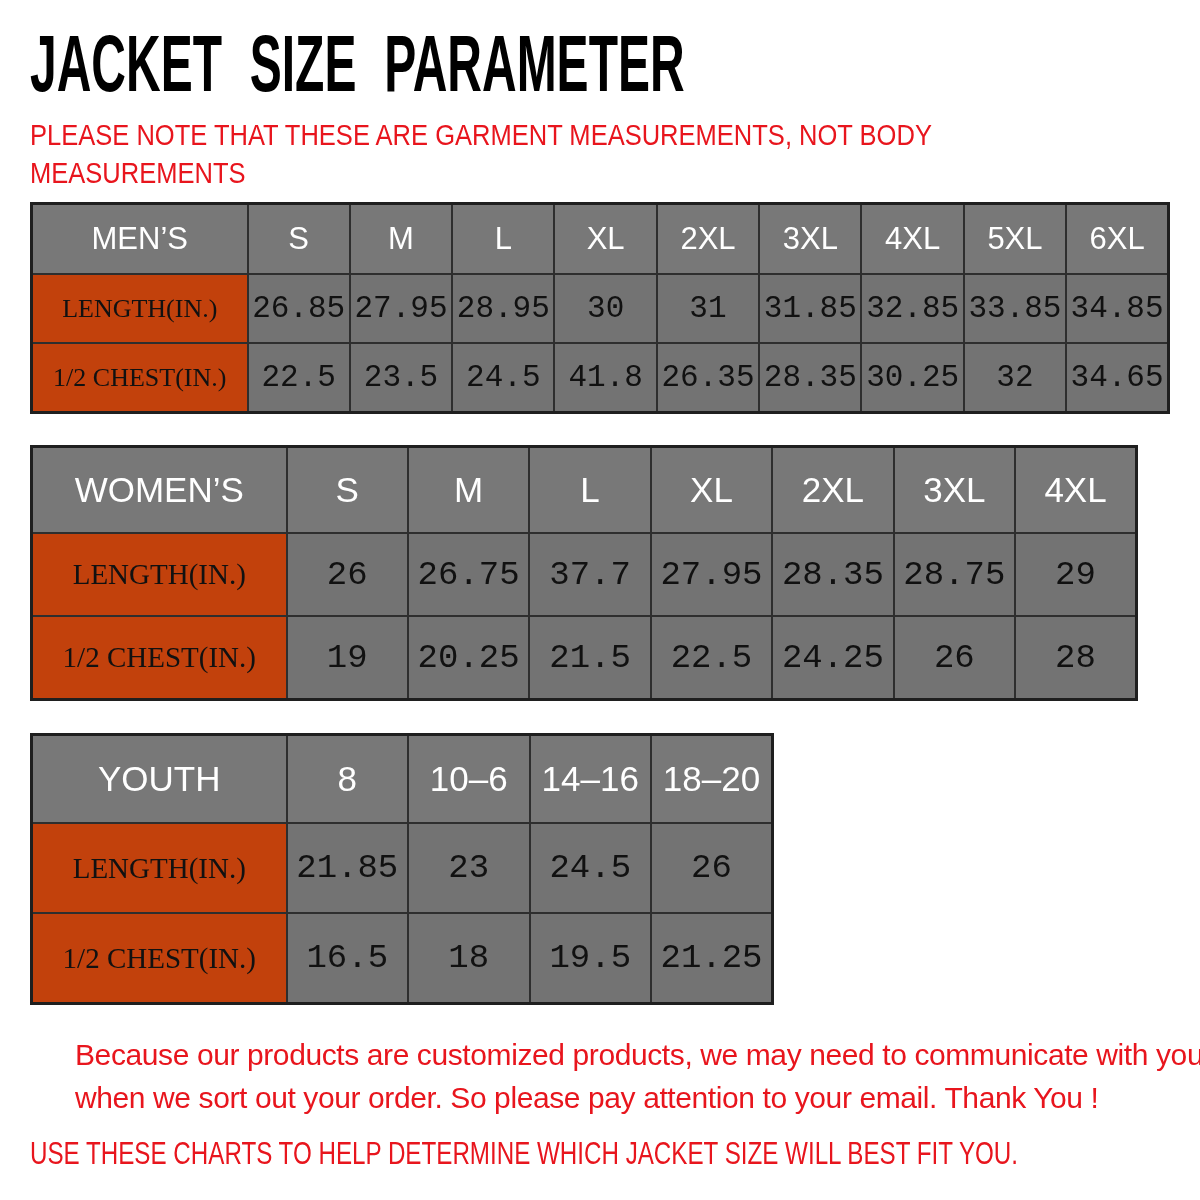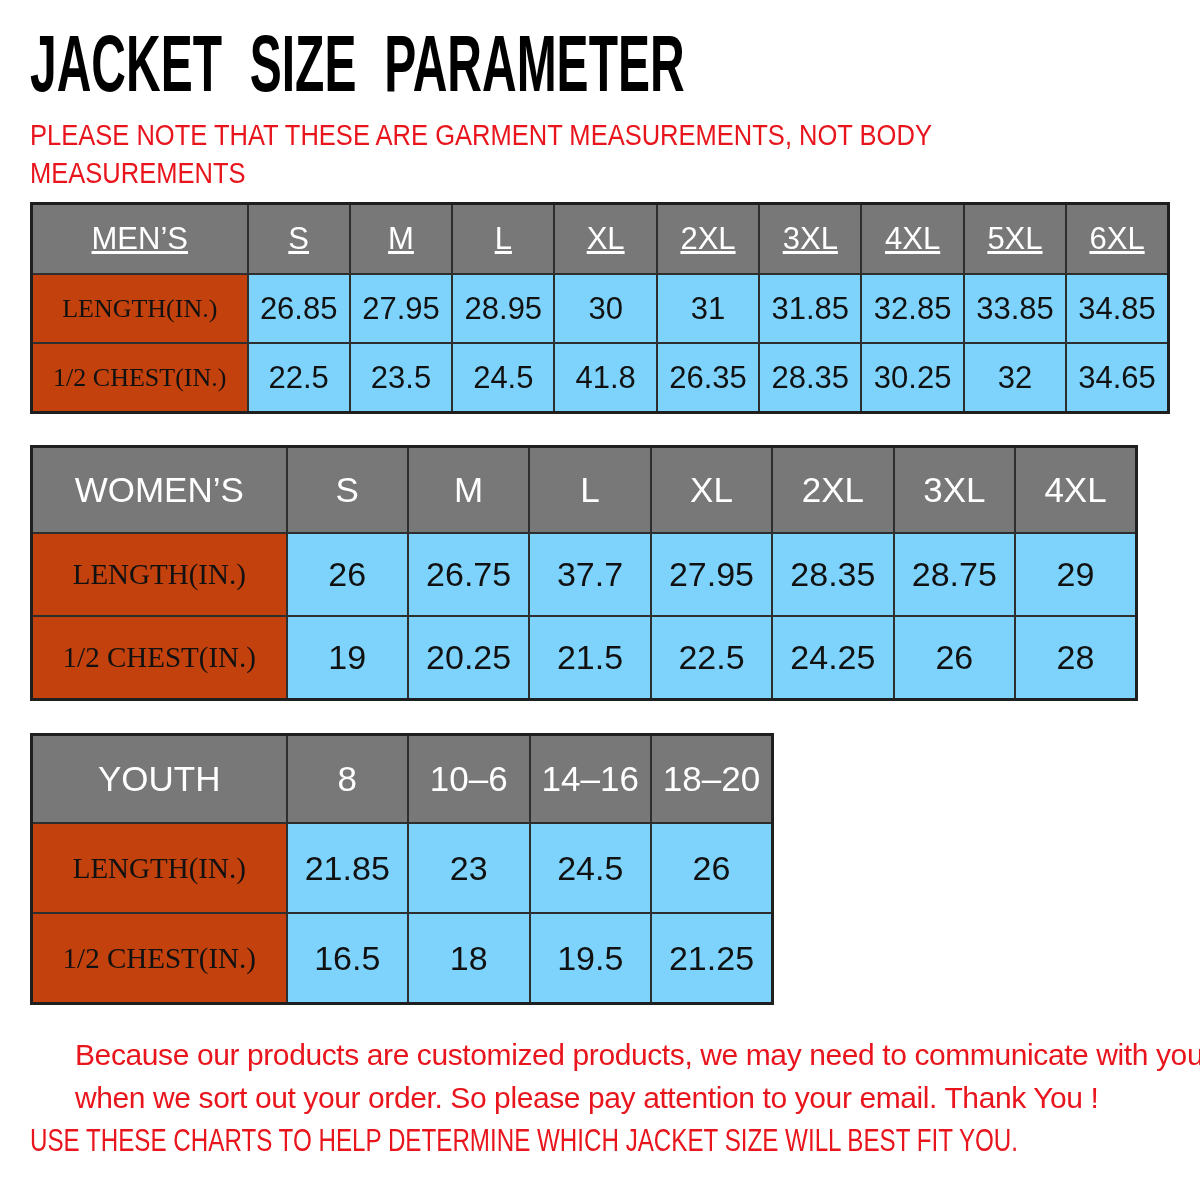--- a/index.html
+++ b/index.html
@@ -15,24 +15,24 @@
   
   .note{margin-top:10px;color:#e8151d;font-size:29px;line-height:38px;font-weight:400;
     transform:scaleX(0.88);transform-origin:0 0;white-space:nowrap;}
 
   
   table.size-table{border-collapse:collapse;table-layout:fixed;border:3px solid #1f1f1f;}
   table.size-table th,table.size-table td{border:2px solid #2e2e2e;text-align:center;vertical-align:middle;
     padding:0;overflow:hidden;}
   table.size-table th{background:#787878;color:#ffffff;font-weight:400;}
   td.rowlabel{font-family:Liberation Serif, serif;color:#111;background:#c2410c;}
-  td.val{font-family:Liberation Sans, sans-serif;color:#111;background:#7dd3fc;}
+  td.val{font-family:Liberation Mono, monospace;color:#111;background:#737373;}
 
   table.mens{width:1140px;margin-top:10px;}
-  table.mens th{height:68px;font-size:31px;text-decoration:underline;}
+  table.mens th{height:68px;font-size:31px;}
   table.mens td{height:67px;}
   table.mens td.rowlabel{font-size:26px;}
   table.mens td.val{font-size:31px;}
 
   table.womens{width:1108px;margin-top:31px;border-radius:15px;}
   table.womens th{height:84px;font-size:35px;}
   table.womens td{height:81px;}
   table.womens td.rowlabel{font-size:29px;}
   table.womens td.val{font-size:34px;}
 
@@ -41,21 +41,21 @@
   table.youth td{height:88px;}
   table.youth td.rowlabel{font-size:29px;}
   table.youth td.val{font-size:34px;}
 
   col.c-label-m{width:216px;}
   col.c-label{width:255px;}
 
   
   .footer-para{margin-top:28px;color:#e8151d;font-size:30px;line-height:43px;
     letter-spacing:-0.4px;white-space:nowrap;margin-left:45px;}
-  .footer-caps{margin-top:2px;height:40px;white-space:nowrap;}
+  .footer-caps{margin-top:15px;height:40px;white-space:nowrap;}
   .footer-caps-inner{display:inline-block;color:#e8151d;font-size:31px;line-height:40px;
     transform:scaleX(0.78);transform-origin:0 50%;white-space:nowrap;}
 </style>
 </head>
 <body>
 
 <div class="page">
 
   <div class="title">
     <span class="title-inner">JACKET SIZE PARAMETER</span>

